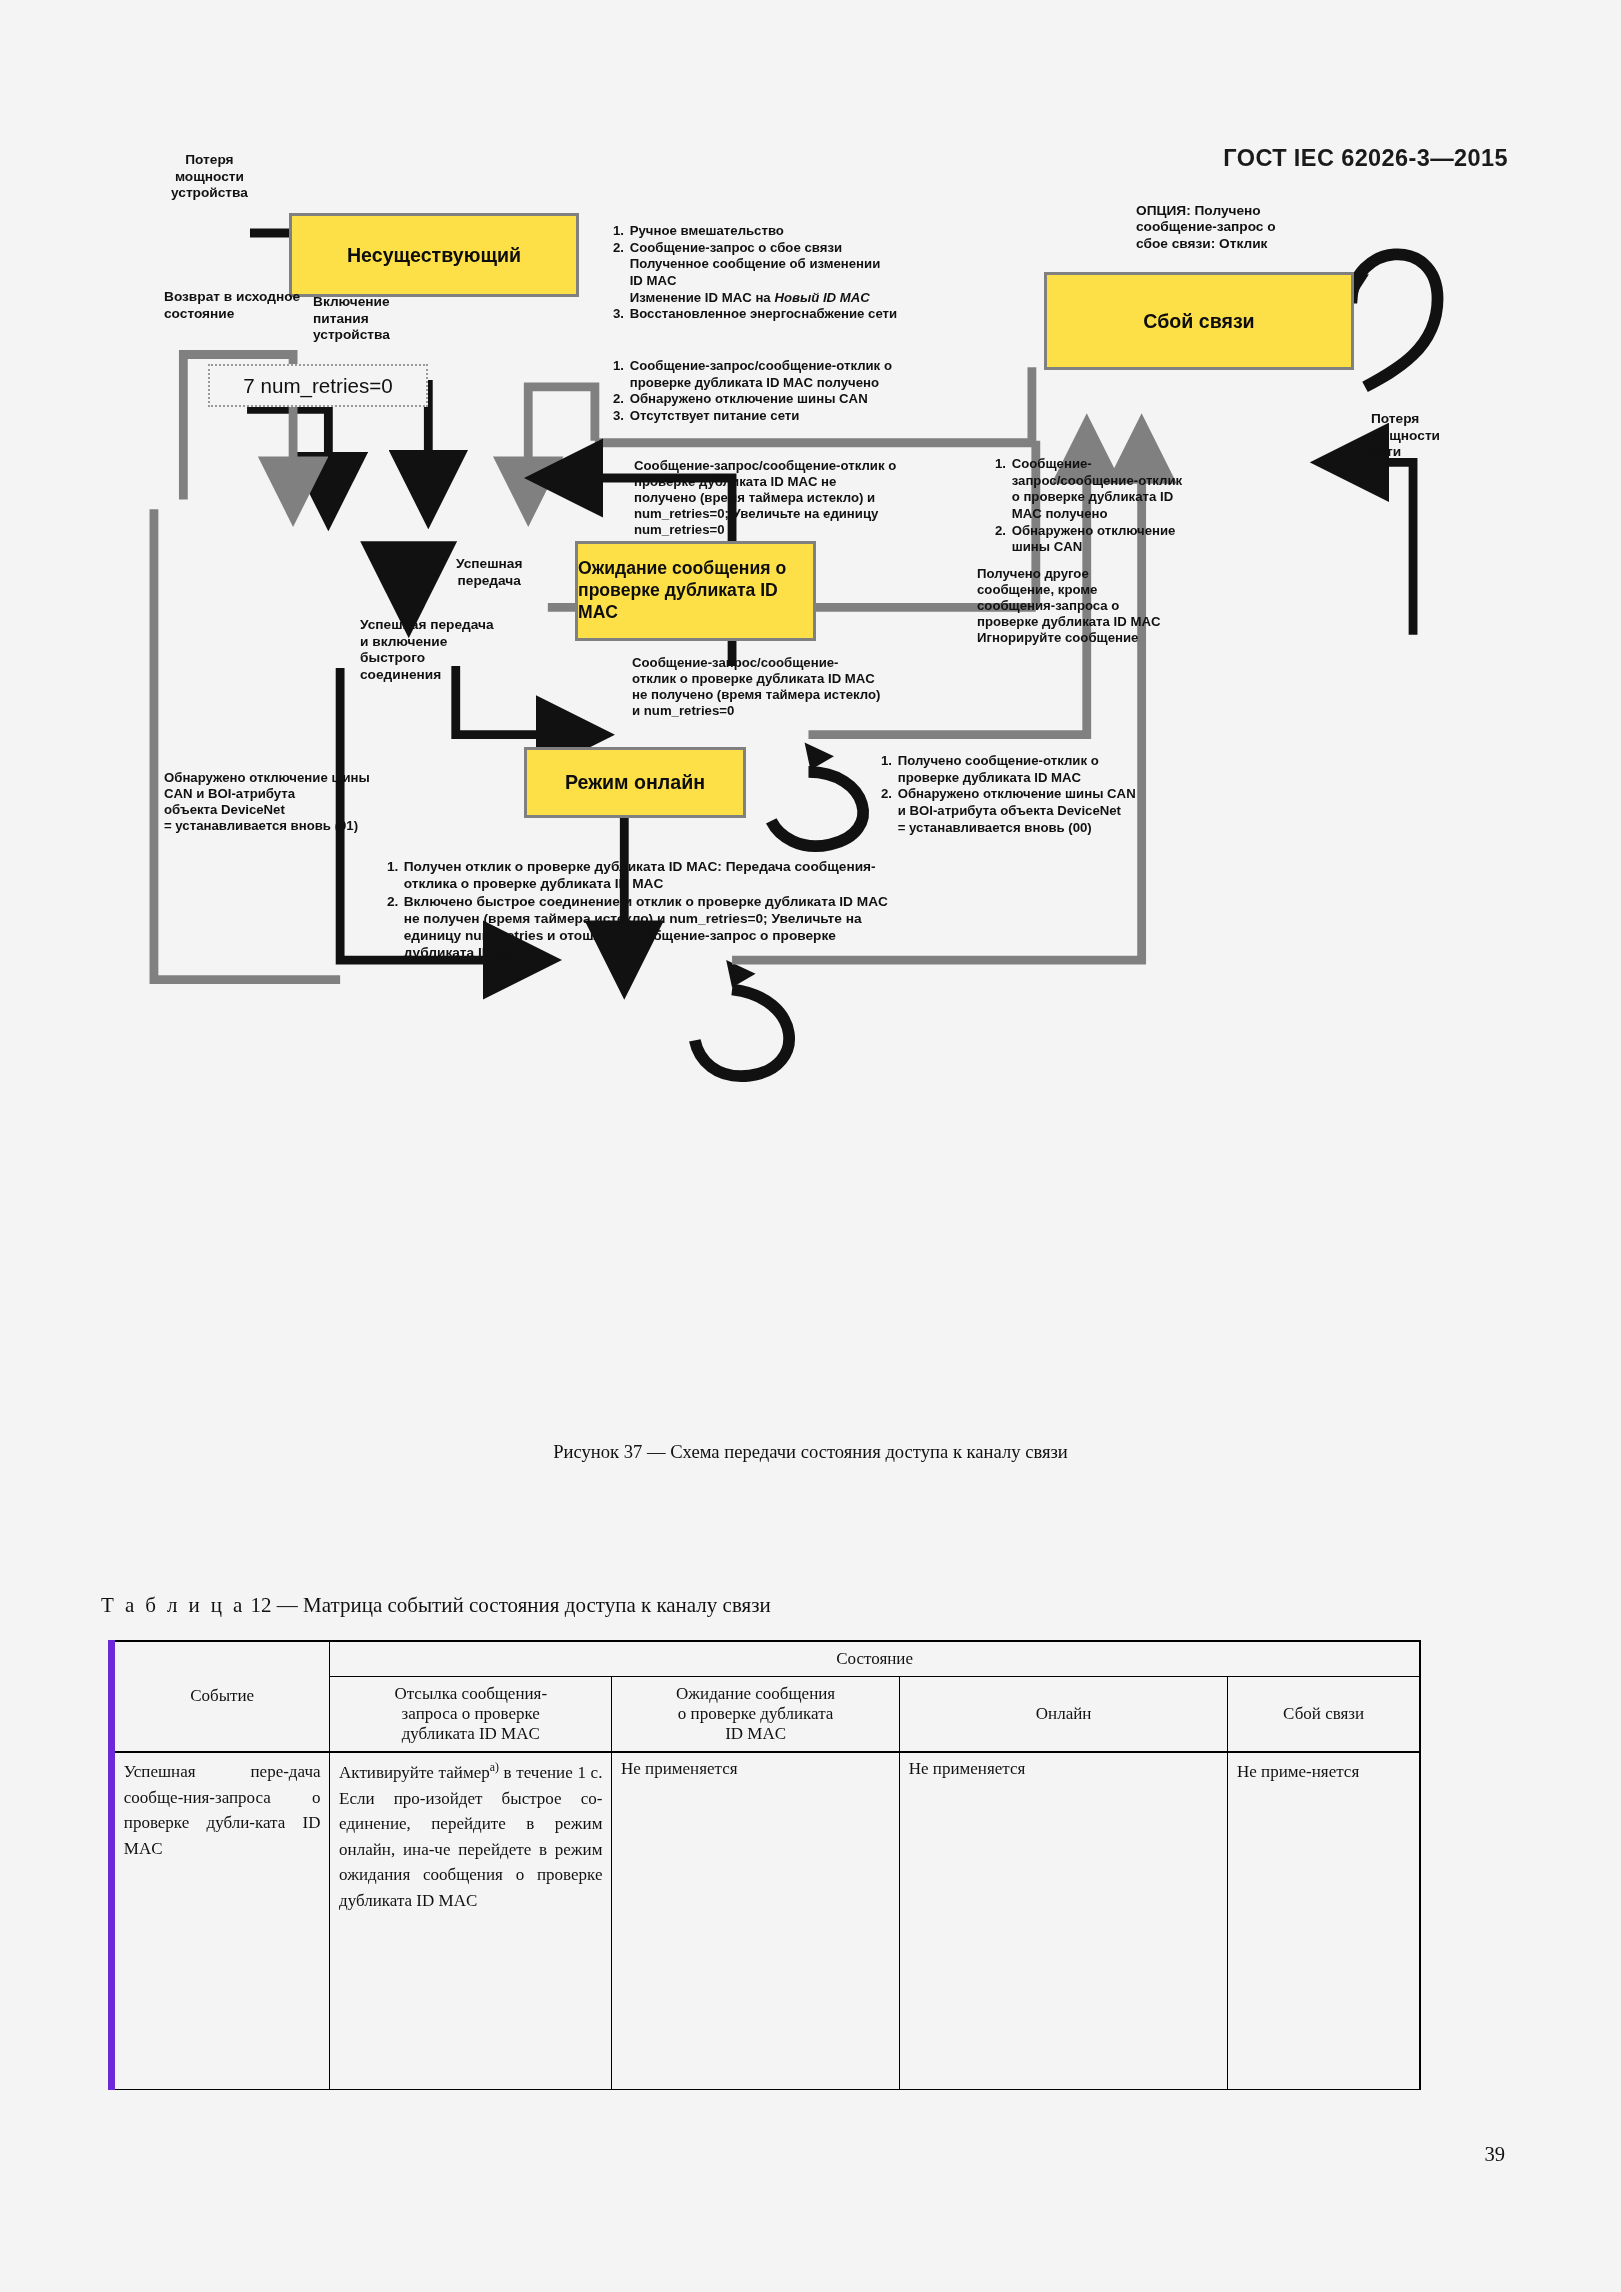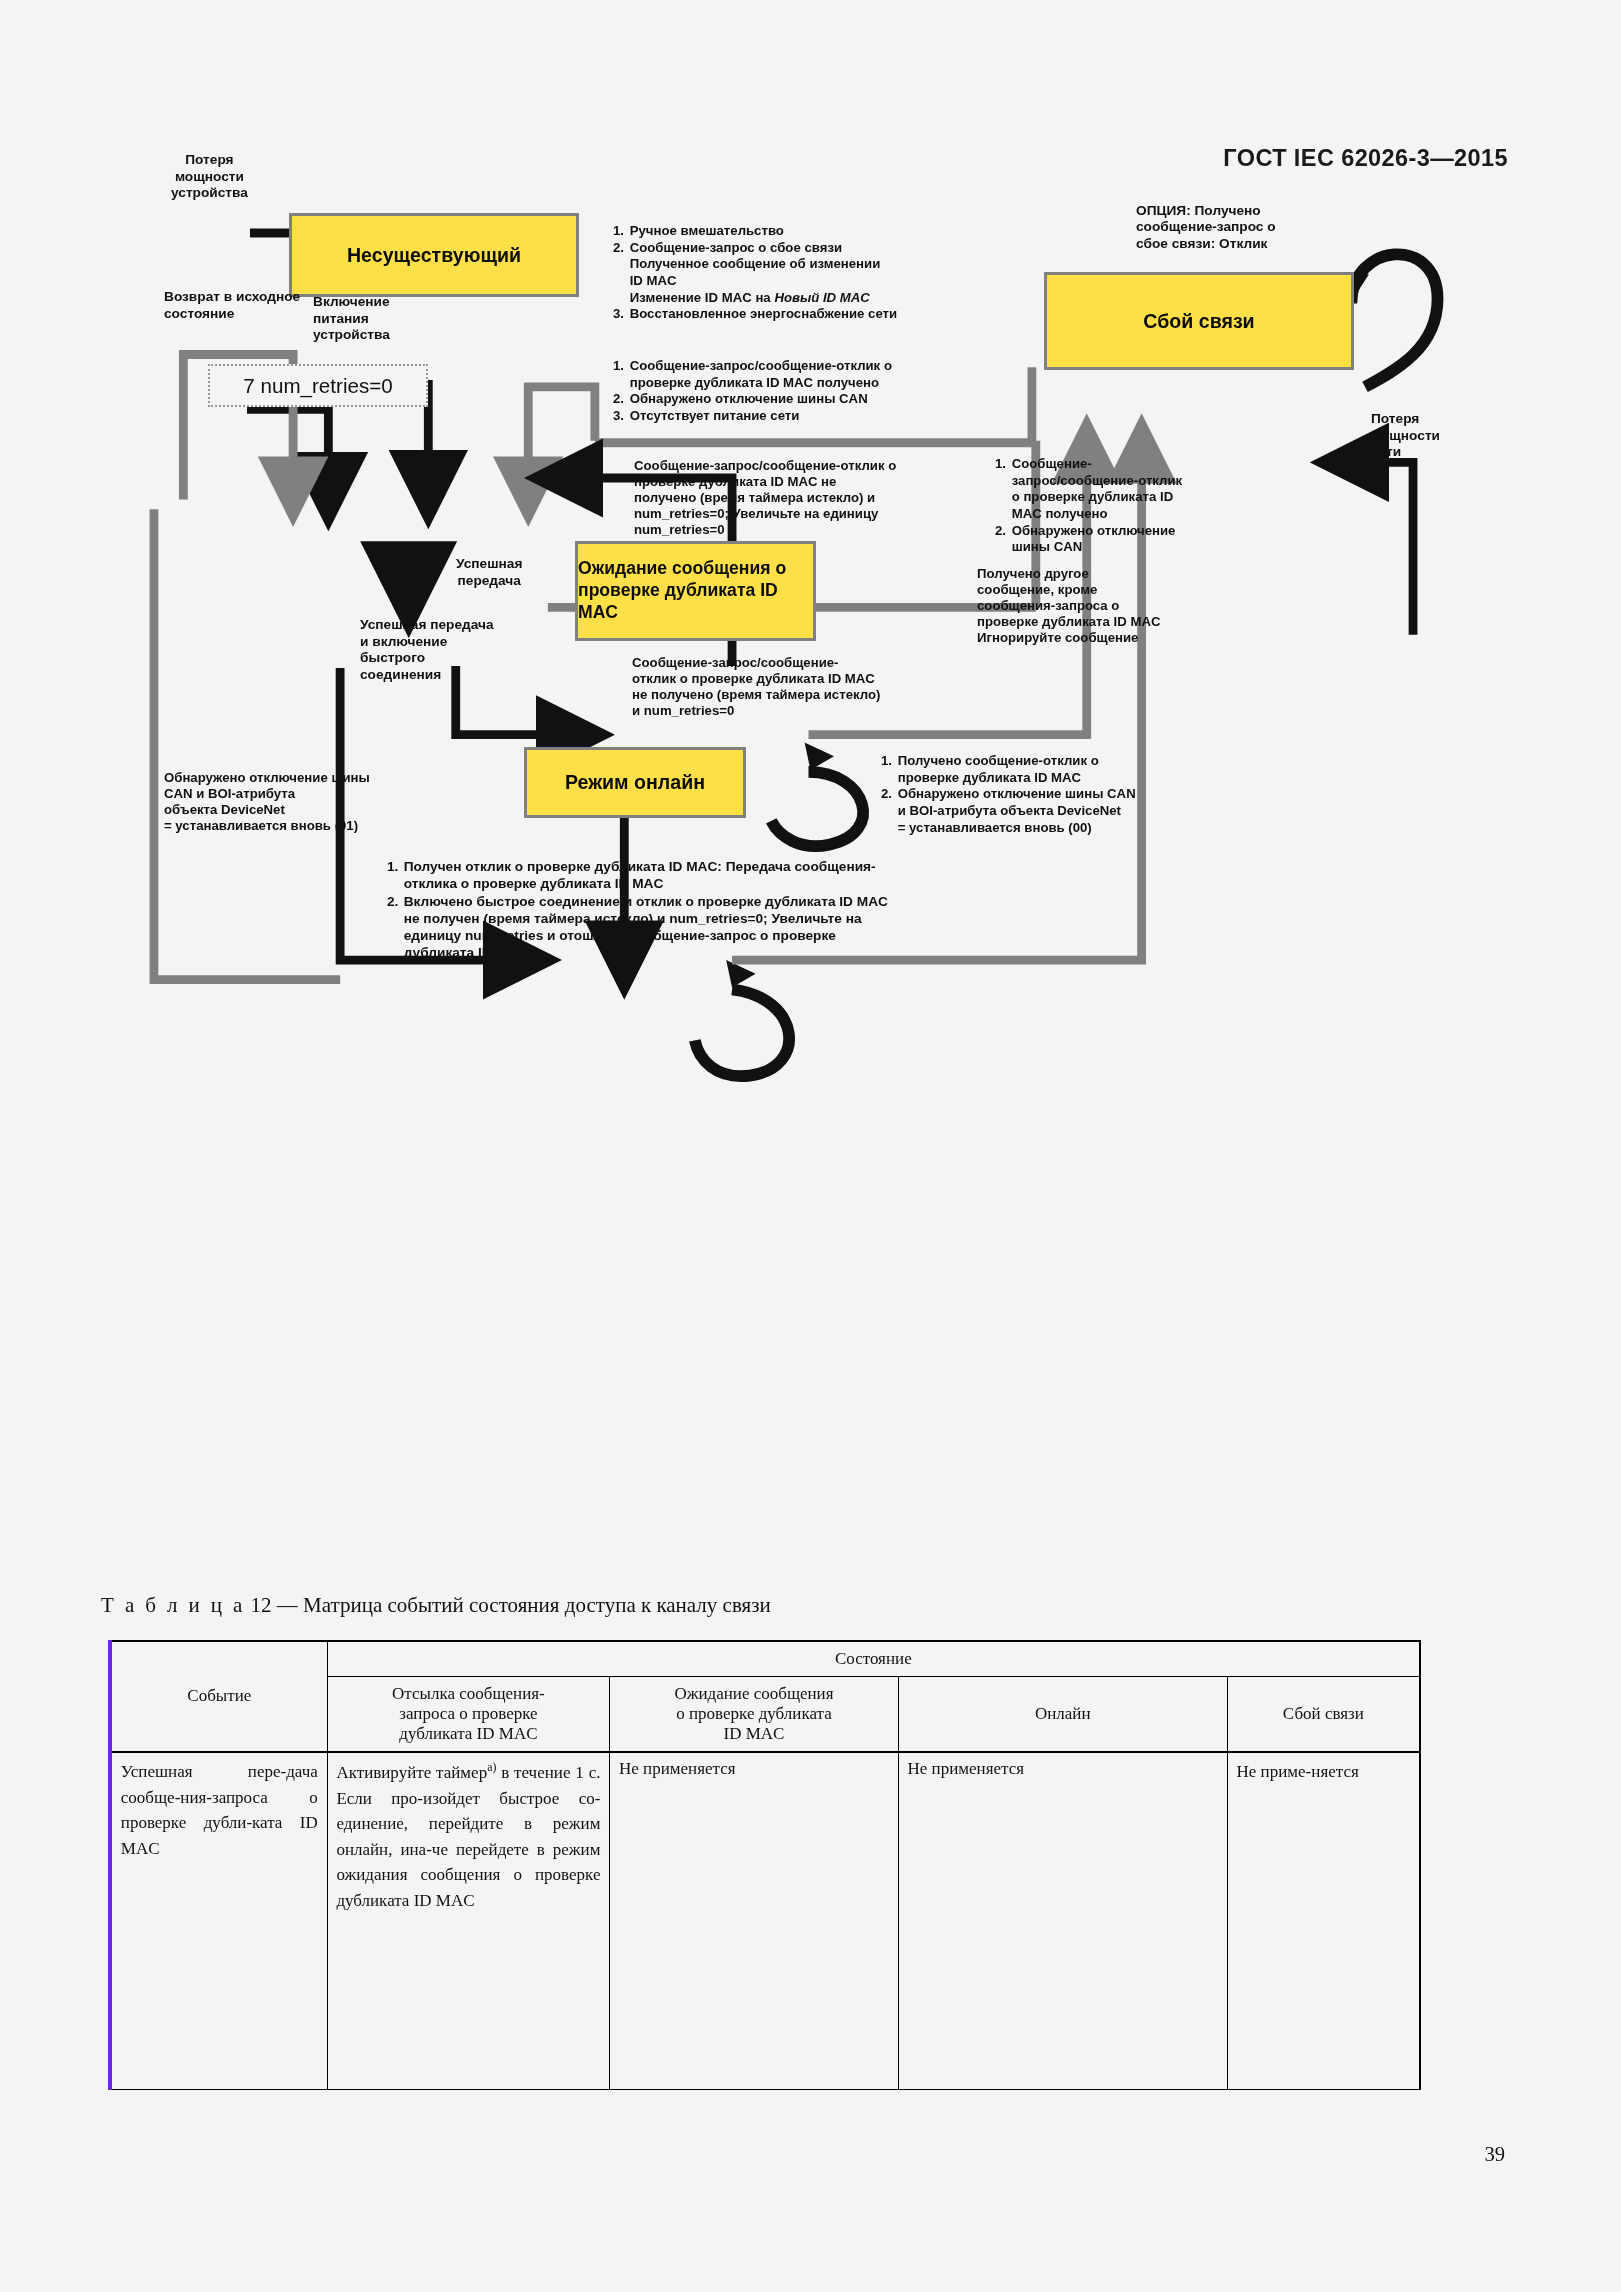--- a/index.html
+++ b/index.html
@@ -124,21 +124,21 @@
     background: #f4f4f4;
   }
   table.matrix td, table.matrix th {
     border: 1px solid #000;
     padding: 6.9px 8.8px;
     vertical-align: top;
     font-weight: normal;
   }
   table.matrix thead th { text-align: center; vertical-align: middle; }
   table.matrix .thick-top { border-top: 2.9px solid #000; }
-  table.matrix .outer-l { border-left: 4px solid #6d28d9; }
+  table.matrix .outer-l { border-left: 7px solid #6d28d9; }
   table.matrix .outer-r { border-right: 2px solid #000; }
   td.just { text-align: justify; line-height: 1.5; }
   .c-event { width: 167px; }
   .c-send  { width: 225px; }
   .c-wait  { width: 230px; }
   .c-on    { width: 265px; }
   .c-fail  { width: 147px; }
   sup { font-size: 11.8px; }
 
   .page-num {
@@ -345,20 +345,21 @@
           <span class="n">2.</span>
           <span class="t">Включено быстрое соединение и отклик о проверке дубликата ID MAC
 не получен (время таймера истекло) и num_retries=0; Увеличьте на
 единицу num_retries и отошлите сообщение-запрос о проверке
 дубликата ID MAC</span>
         </div>
     </div>
 
   </div>
 
+  <div class="fig-caption">Рисунок 37 — Схема передачи состояния доступа к каналу связи</div>
 
 
   <div class="table-title">
     <span class="sp">Т а б л и ц а</span>
     <span>12 — Матрица событий состояния доступа к каналу связи</span>
   </div>
 
   <table class="matrix">
     <thead>
       <tr>

